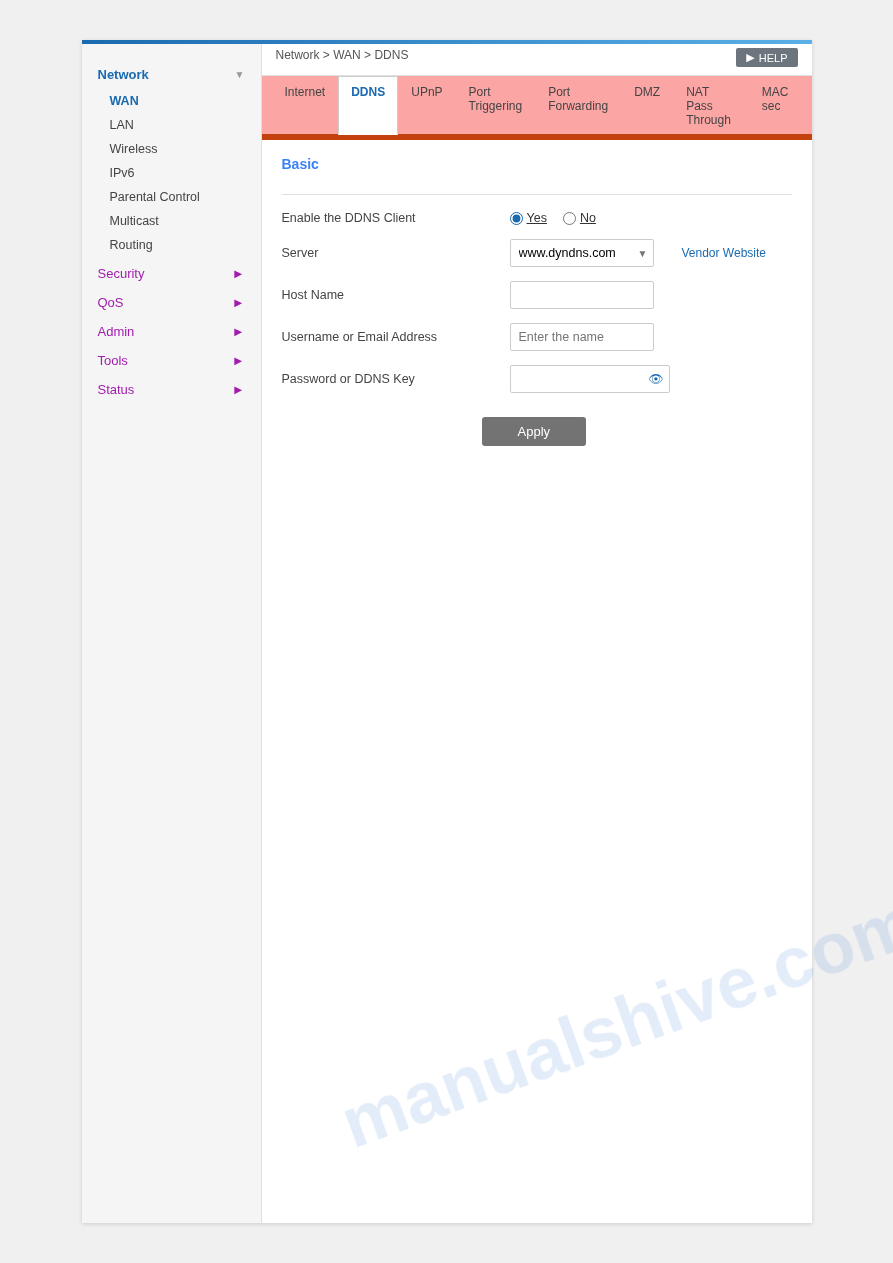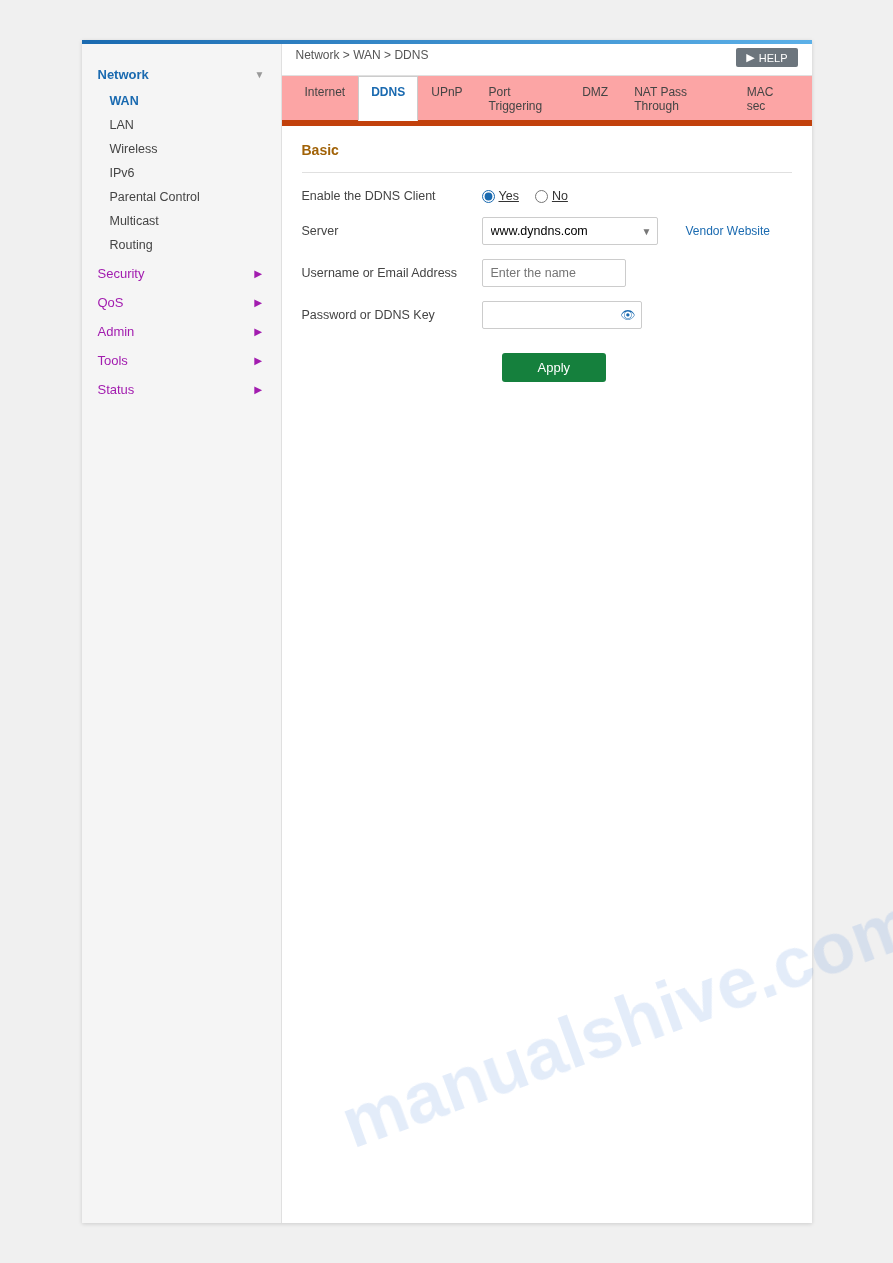--- a/index.html
+++ b/index.html
@@ -27,21 +27,21 @@
     .router-ui::before {
       content: '';
       position: absolute;
       top: 0; left: 0; right: 0;
       height: 4px;
       background: linear-gradient(to right, #1a6ab0, #5bb0e8);
     }
 
     
     .sidebar {
-      width: 200px;
+      width: 180px;
       background: #f5f5f5;
       border-right: 1px solid #e0e0e0;
       padding-top: 20px;
       flex-shrink: 0;
     }
     .sidebar-section {
       margin-bottom: 2px;
     }
     .sidebar-section-header {
       display: flex;
@@ -134,32 +134,32 @@
       color: #1a6ab0;
       font-weight: bold;
       border-bottom: 1px solid #fff;
     }
     .content-area {
       padding: 16px 20px;
     }
     .section-title {
       font-size: 14px;
       font-weight: bold;
-      color: #a16207;
+      color: #3b82f6;
       margin-bottom: 16px;
       border-bottom: 1px solid #e0e0e0;
-      padding-bottom: 14px;
+      padding-bottom: 22px;
     }
     .form-row {
       display: flex;
       align-items: center;
       margin-bottom: 14px;
     }
     .form-label {
-      width: 180px;
+      width: 228px;
       font-size: 12.5px;
       color: #444;
       flex-shrink: 0;
     }
     .form-control {
       flex: 1;
       display: flex;
       align-items: center;
       gap: 8px;
     }
@@ -194,21 +194,21 @@
     .select-wrapper {
       position: relative;
       display: inline-block;
     }
     .select-input {
       border: 1px solid #ccc;
       border-radius: 2px;
       padding: 4px 24px 4px 8px;
       font-size: 12.5px;
       height: 28px;
-      width: 176px;
+      width: 144px;
       background: #fff;
       appearance: none;
       -webkit-appearance: none;
       outline: none;
       cursor: pointer;
     }
     .select-arrow {
       position: absolute;
       right: 6px;
       top: 50%;
@@ -242,21 +242,21 @@
       top: 50%;
       transform: translateY(-50%);
       cursor: pointer;
       font-size: 12px;
       color: #1a6ab0;
       background: none;
       border: none;
       padding: 0;
     }
     .apply-btn {
-      background: #15803d;
+      background: #737373;
       color: #fff;
       border: none;
       padding: 7px 36px;
       font-size: 13px;
       border-radius: 3px;
       cursor: pointer;
       margin-top: 10px;
       margin-left: 200px;
     }
     
@@ -333,20 +333,21 @@
           <span>▶</span>
           <span>HELP</span>
         </button>
       </div>
 
       <div class="tab-bar">
         <div class="tab">Internet</div>
         <div class="tab active">DDNS</div>
         <div class="tab">UPnP</div>
         <div class="tab">Port Triggering</div>
+        <div class="tab">Port Forwarding</div>
         <div class="tab">DMZ</div>
         <div class="tab">NAT Pass Through</div>
         <div class="tab">MAC sec</div>
       </div>
 
       <div class="content-area">
 
         <div class="section-title">Basic</div>
 
         <div class="form-row">
@@ -373,20 +374,26 @@
                 <option>www.dyndns.com</option>
                 <option>www.noip.com</option>
                 <option>www.changeip.com</option>
               </select>
               <span class="select-arrow">▼</span>
             </div>
             <a class="vendor-link" href="#">Vendor Website</a>
           </div>
         </div>
 
+        <div class="form-row">
+          <div class="form-label">Host Name</div>
+          <div class="form-control">
+            <input type="text" class="text-input" value="" style="">
+          </div>
+        </div>
 
         <div class="form-row">
           <div class="form-label">Username or Email Address</div>
           <div class="form-control">
             <input type="text" class="text-input" value="" placeholder="Enter the name" style="">
           </div>
         </div>
 
         <div class="form-row">
           <div class="form-label">Password or DDNS Key</div>

